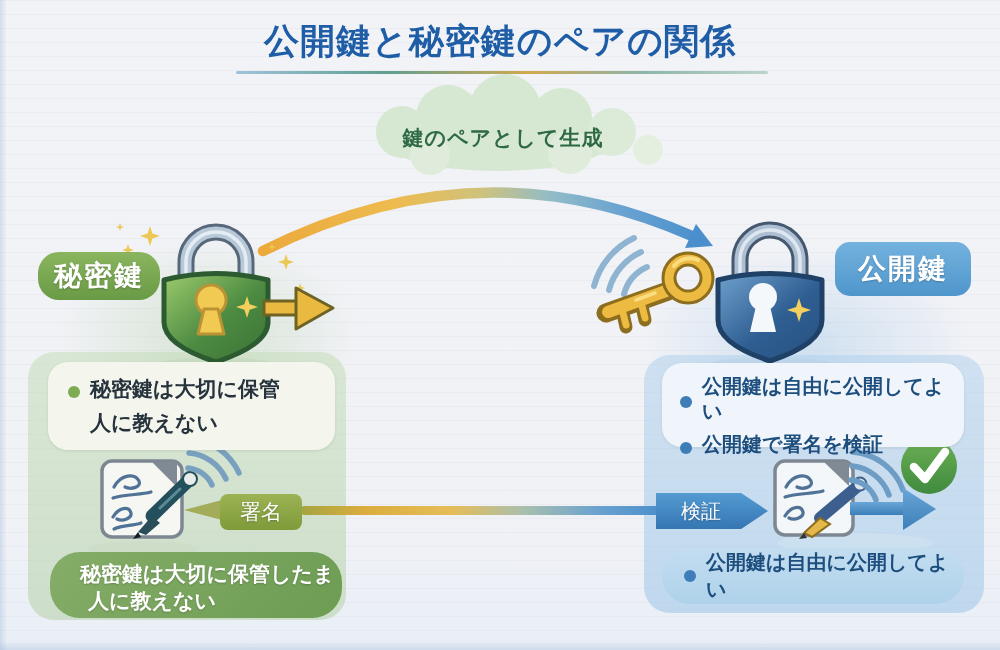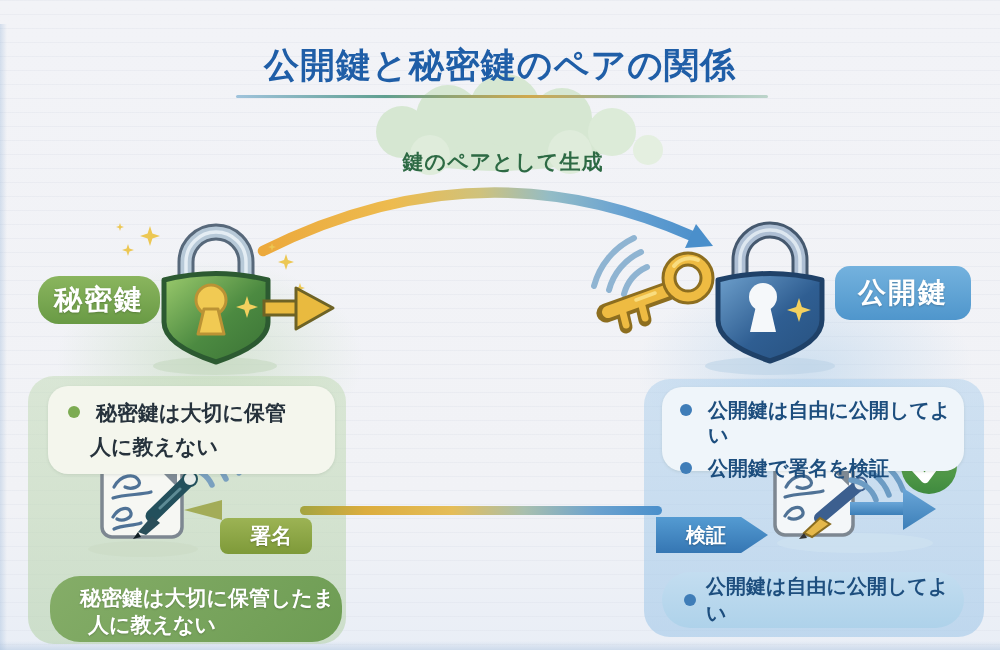--- a/index.html
+++ b/index.html
@@ -6,21 +6,21 @@
   body{font-family:"Liberation Sans",sans-serif;background:#eef0f4;}
   .stage{position:relative;width:1000px;height:650px;overflow:hidden;
          background:linear-gradient(180deg,#f2f3f7 0%,#f1f2f6 78%,#e9eef6 100%);}
   .stage::before{content:"";position:absolute;inset:0;
     background:repeating-linear-gradient(180deg,rgba(216,220,230,.30) 0 1px,transparent 1px 14px);
     pointer-events:none;}
   .edge-left{position:absolute;left:0;top:0;width:7px;height:100%;
     background:linear-gradient(90deg,rgba(150,180,215,.35),transparent);}
   .edge-bottom{position:absolute;left:0;bottom:0;width:100%;height:9px;
     background:linear-gradient(0deg,rgba(165,190,220,.40),transparent);}
-  .abs{position:absolute;margin-top:24px;}
+  .abs{position:absolute;}
   .title{left:0;top:18px;width:100%;text-align:center;font-size:35px;font-weight:700;
          color:#1f5ea7;letter-spacing:1px;}
   .title-underline{left:236px;top:71px;width:532px;height:3px;border-radius:2px;
     background:linear-gradient(90deg,#9fc3dc 0%,#5f9f90 28%,#cfa94e 55%,#8db4a8 76%,#bcd4ca 100%);}
   .wash{border-radius:50%;pointer-events:none;}
   .wash-left{left:55px;top:235px;width:310px;height:200px;
     background:radial-gradient(ellipse at center,rgba(186,213,176,.50),rgba(186,213,176,0) 70%);}
   .wash-right{left:635px;top:245px;width:340px;height:200px;
     background:radial-gradient(ellipse at center,rgba(170,204,233,.48),rgba(170,204,233,0) 70%);}
   .panel{border-radius:26px;}
@@ -34,28 +34,28 @@
     background:linear-gradient(180deg,#8ab55e,#699a45);}
   .badge-public{left:835px;top:242px;width:136px;height:54px;line-height:54px;border-radius:15px;
     background:linear-gradient(180deg,#74b2de,#4f96cc);}
   .cloud-label{left:378px;top:124px;width:250px;text-align:center;font-size:21px;font-weight:700;
     color:#2d6a44;letter-spacing:1px;}
   .note-box{border-radius:20px;box-shadow:0 1px 3px rgba(90,110,90,.15);}
   .note-left{left:48px;top:362px;width:287px;height:88px;background:#f4f6ed;
     padding:14px 0 0 20px;box-sizing:border-box;}
   .note-right{left:662px;top:363px;width:302px;height:84px;background:#eff5fa;
     padding:11px 0 0 18px;box-sizing:border-box;}
-  .note-row{display:flex;align-items:flex-start;gap:16px;margin-bottom:8px;}
+  .note-row{display:flex;align-items:center;gap:10px;margin-bottom:8px;}
   .bullet{width:12px;height:12px;border-radius:50%;flex:0 0 auto;margin-top:6px;}
   .bullet-green{background:#7cab52;}
   .bullet-blue{background:#3f7db8;}
   .note-left .txt{font-size:21px;font-weight:700;color:#26323c;line-height:1.25;}
   .note-left .indent{margin-left:22px;}
   .note-right .txt{font-size:20px;font-weight:700;color:#1d4e7e;line-height:1.25;}
-  .tag{color:#fff;font-weight:700;text-align:center;text-shadow:0 1px 2px rgba(0,0,0,.25);padding-left:10px;}
+  .tag{color:#fff;font-weight:400;text-align:center;text-shadow:0 1px 2px rgba(0,0,0,.25);}
   .tag-sign{left:220px;top:494px;width:82px;height:36px;line-height:36px;font-size:21px;
     border-radius:8px;background:linear-gradient(180deg,#9cb354,#7e9a39);}
   .tag-verify{left:656px;top:493px;width:112px;height:36px;line-height:36px;font-size:20px;
     background:linear-gradient(180deg,#549bd2,#3576b3);
     clip-path:polygon(0 0,76% 0,100% 50%,76% 100%,0 100%);padding-right:22px;box-sizing:border-box;}
   .caption{left:380px;top:524px;font-size:22px;font-weight:700;color:#21405e;letter-spacing:1px;}
   .callout-left{left:50px;top:552px;width:292px;height:66px;border-radius:30px;
     background:linear-gradient(135deg,#85ad68,#6d9c53);color:#fff;font-size:21px;font-weight:700;
     padding:8px 0 0 30px;box-sizing:border-box;line-height:1.3;text-shadow:0 1px 2px rgba(0,0,0,.2);}
   .callout-left .l2{margin-left:8px;}

